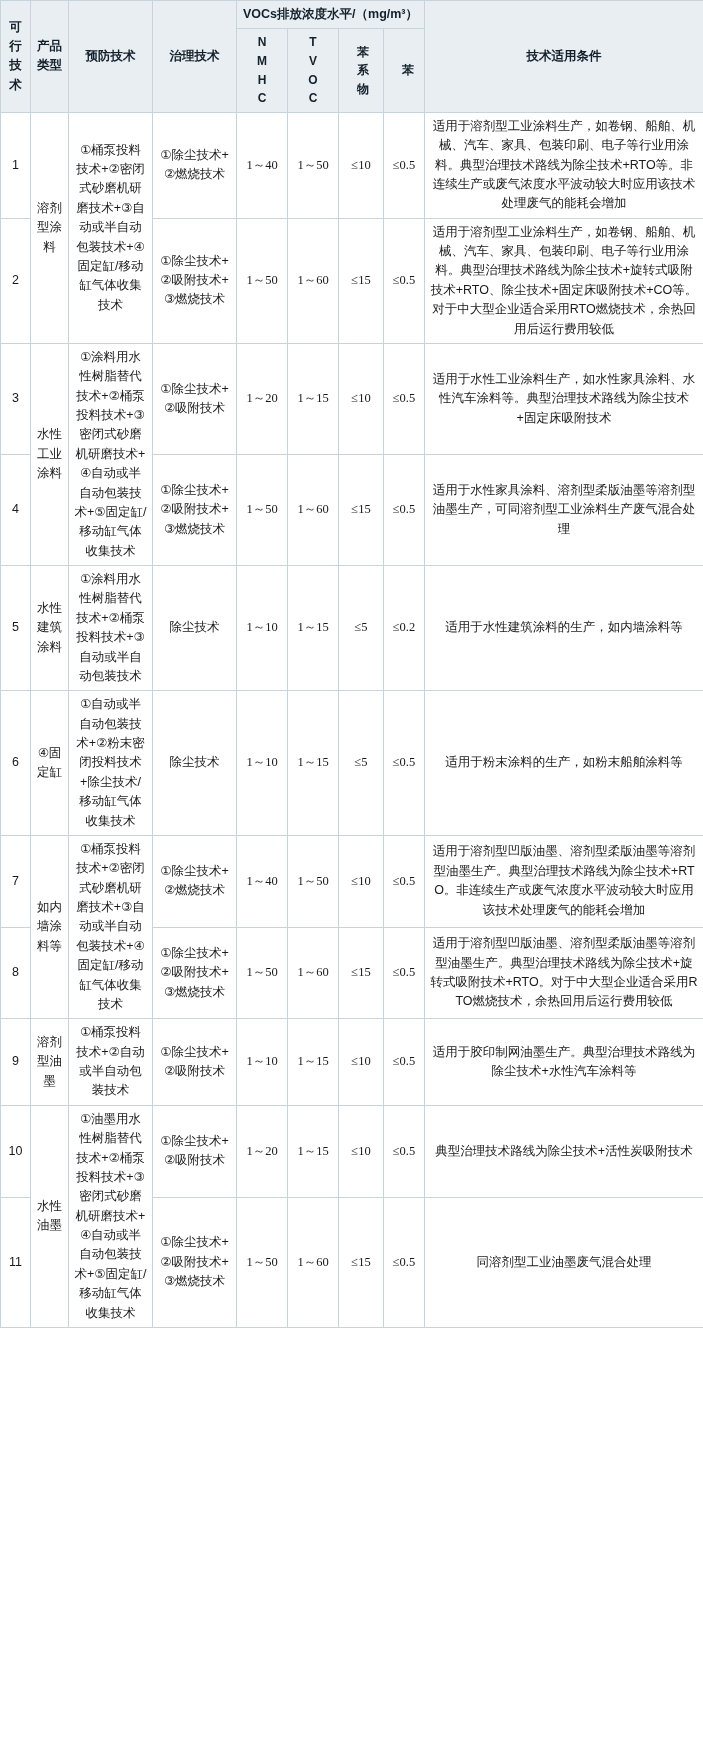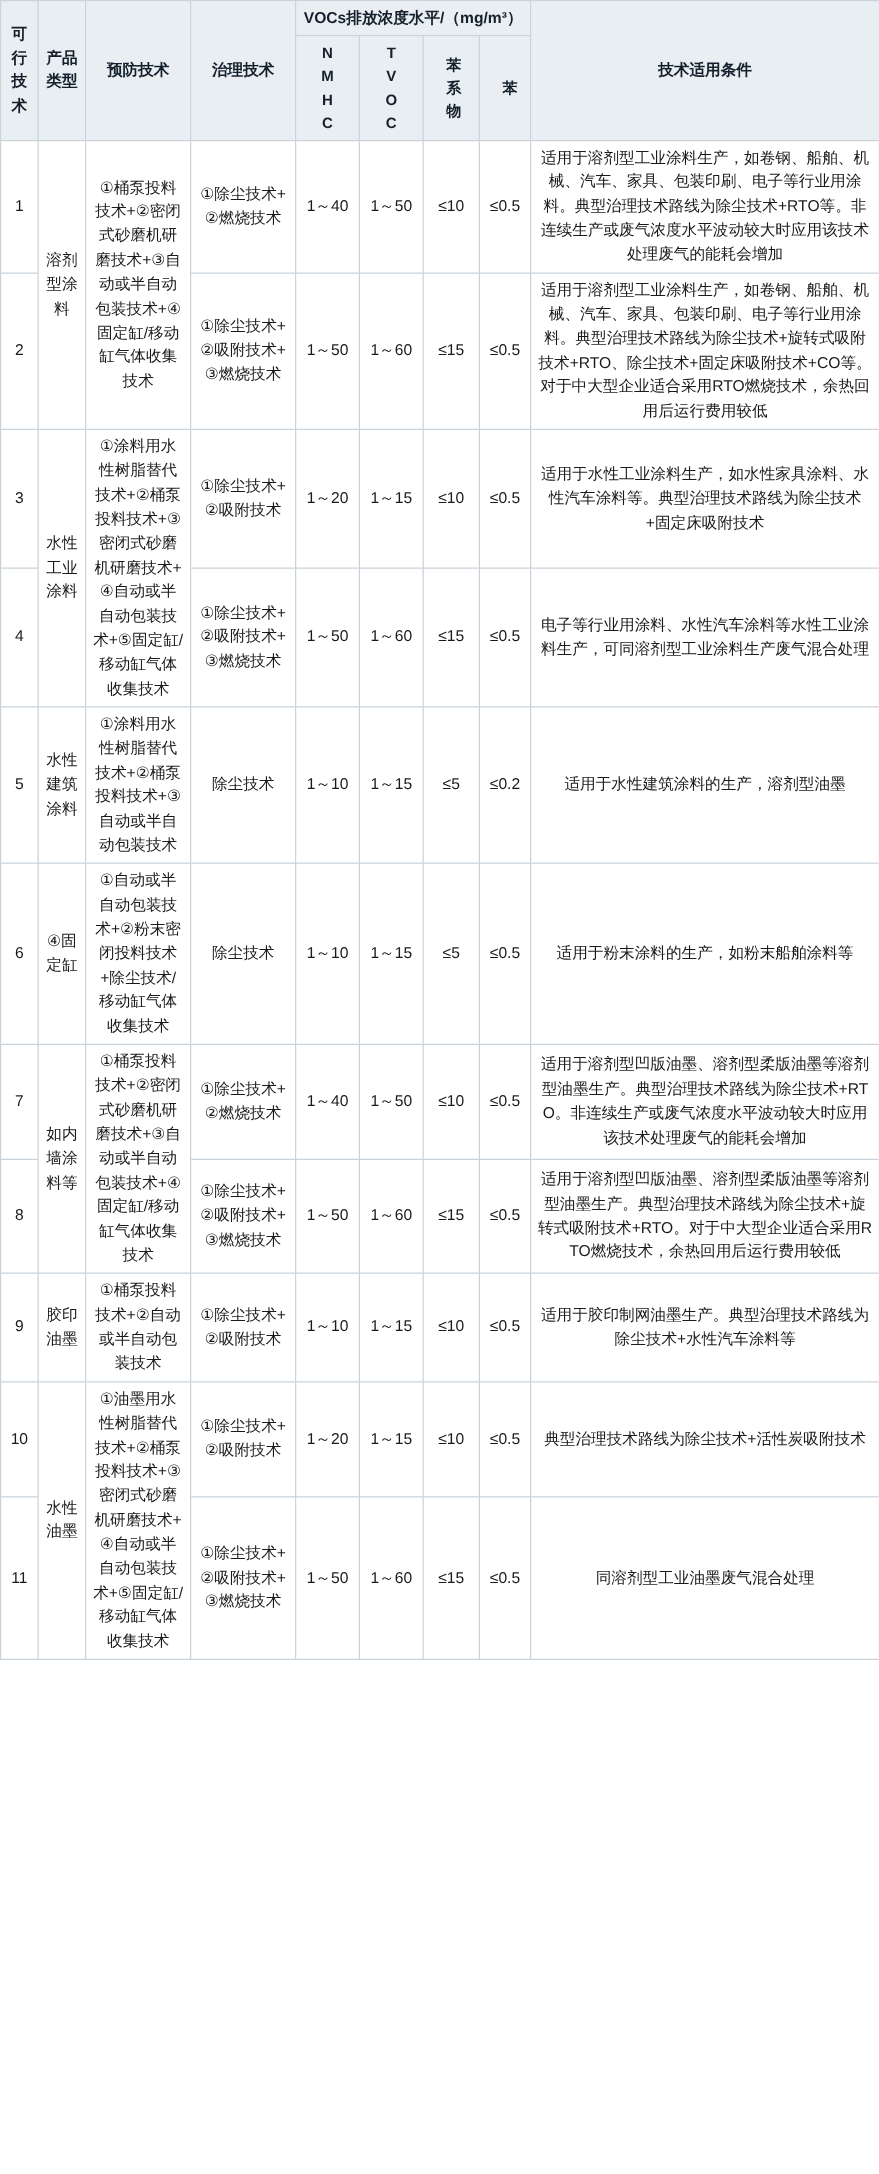--- a/index.html
+++ b/index.html
@@ -66,20 +66,21 @@
   }
   td.cond-cell {
     text-align: left;
     padding: 7px 9px;
     line-height: 1.62;
     margin-top: 30px;
   }
   td.num-cell {
     font-size: 12.5px;
     white-space: nowrap;
+    font-family: Liberation Serif, serif;
   }
 </style>
 </head>
 <body>
 
 <table class="voc-table">
   <colgroup>
     <col class="c-no">
     <col class="c-prod">
     <col class="c-prev">
@@ -138,32 +139,32 @@
         <td class="num-cell">≤0.5</td>
         <td class="cond-cell">适用于水性工业涂料生产，如水性家具涂料、水性汽车涂料等。典型治理技术路线为除尘技术+固定床吸附技术</td>
       </tr>
       <tr>
         <td class="no-cell">4</td>
         <td class="treat-cell">①除尘技术+②吸附技术+③燃烧技术</td>
         <td class="num-cell">1～50</td>
         <td class="num-cell">1～60</td>
         <td class="num-cell">≤15</td>
         <td class="num-cell">≤0.5</td>
-        <td class="cond-cell">电子等行业用涂料、水性汽车涂料等水性工业涂料生产，可同溶剂型工业涂料生产废气混合处理</td>
+        <td class="cond-cell">适用于水性家具涂料、溶剂型柔版油墨等溶剂型油墨生产，可同溶剂型工业涂料生产废气混合处理</td>
       </tr>
       <tr>
         <td class="no-cell">5</td>
         <td class="prod-cell" rowspan="1">水性建筑涂料</td>
         <td class="prev-cell" rowspan="1">①涂料用水性树脂替代技术+②桶泵投料技术+③自动或半自动包装技术</td>
         <td class="treat-cell">除尘技术</td>
         <td class="num-cell">1～10</td>
         <td class="num-cell">1～15</td>
         <td class="num-cell">≤5</td>
         <td class="num-cell">≤0.2</td>
-        <td class="cond-cell">适用于水性建筑涂料的生产，溶剂型油墨</td>
+        <td class="cond-cell">适用于水性建筑涂料的生产，如内墙涂料等</td>
       </tr>
       <tr>
         <td class="no-cell">6</td>
         <td class="prod-cell" rowspan="1">④固定缸</td>
         <td class="prev-cell" rowspan="1">①自动或半自动包装技术+②粉末密闭投料技术+除尘技术/移动缸气体收集技术</td>
         <td class="treat-cell">除尘技术</td>
         <td class="num-cell">1～10</td>
         <td class="num-cell">1～15</td>
         <td class="num-cell">≤5</td>
         <td class="num-cell">≤0.5</td>
@@ -184,21 +185,21 @@
         <td class="no-cell">8</td>
         <td class="treat-cell">①除尘技术+②吸附技术+③燃烧技术</td>
         <td class="num-cell">1～50</td>
         <td class="num-cell">1～60</td>
         <td class="num-cell">≤15</td>
         <td class="num-cell">≤0.5</td>
         <td class="cond-cell">适用于溶剂型凹版油墨、溶剂型柔版油墨等溶剂型油墨生产。典型治理技术路线为除尘技术+旋转式吸附技术+RTO。对于中大型企业适合采用RTO燃烧技术，余热回用后运行费用较低</td>
       </tr>
       <tr>
         <td class="no-cell">9</td>
-        <td class="prod-cell" rowspan="1">胶印油墨</td>
+        <td class="prod-cell" rowspan="1">溶剂型油墨</td>
         <td class="prev-cell" rowspan="1">①桶泵投料技术+②自动或半自动包装技术</td>
         <td class="treat-cell">①除尘技术+②吸附技术</td>
         <td class="num-cell">1～10</td>
         <td class="num-cell">1～15</td>
         <td class="num-cell">≤10</td>
         <td class="num-cell">≤0.5</td>
         <td class="cond-cell">适用于胶印制网油墨生产。典型治理技术路线为除尘技术+水性汽车涂料等</td>
       </tr>
       <tr>
         <td class="no-cell">10</td>

